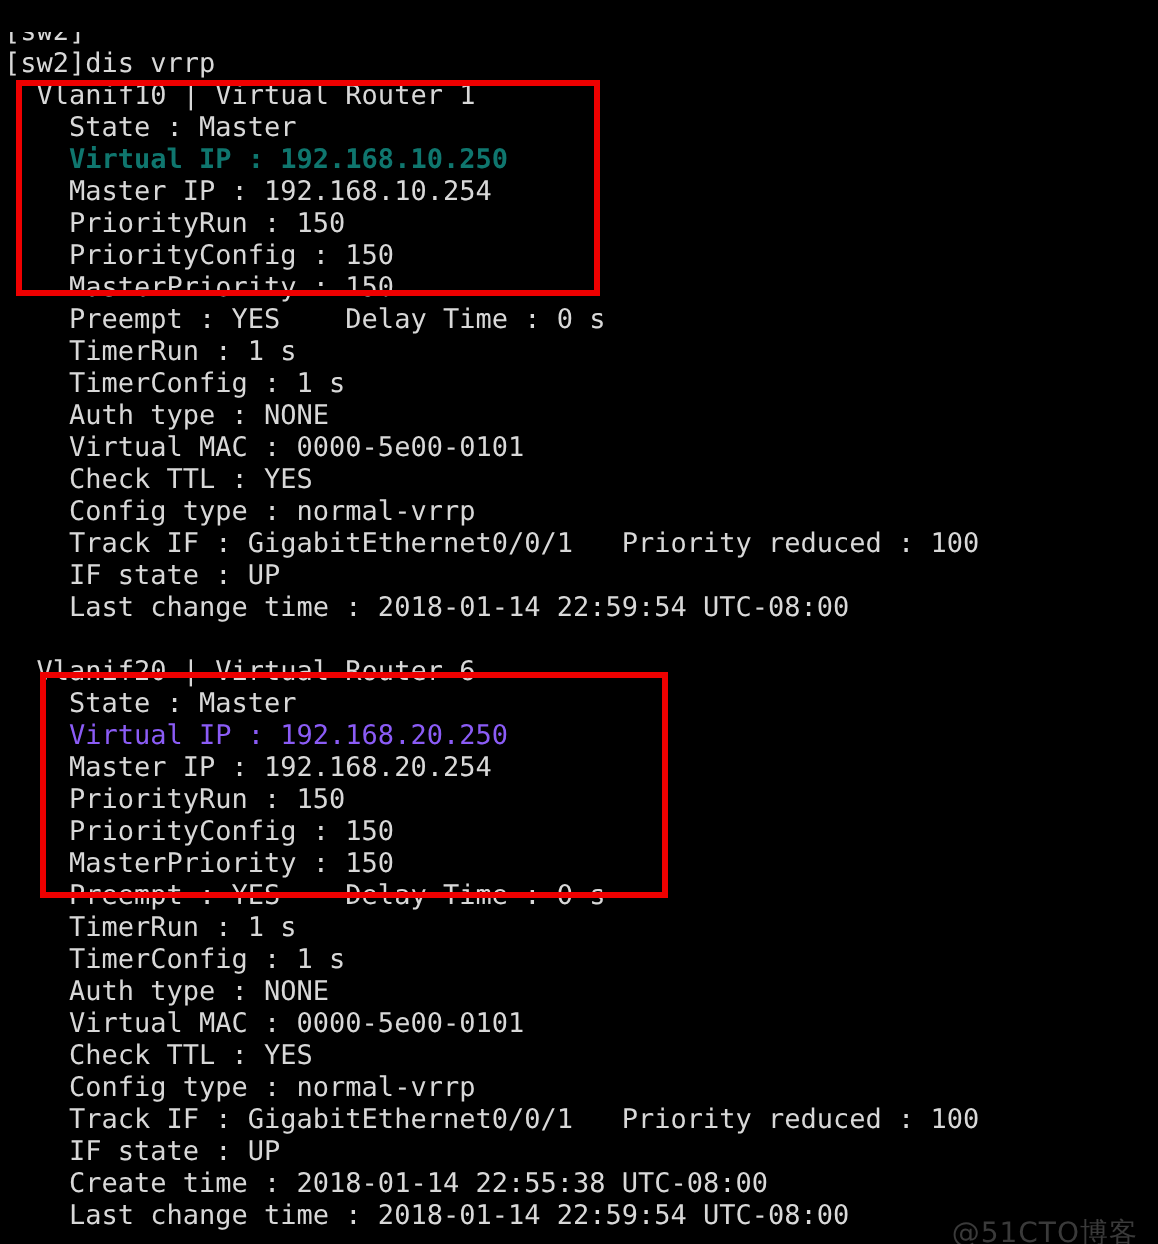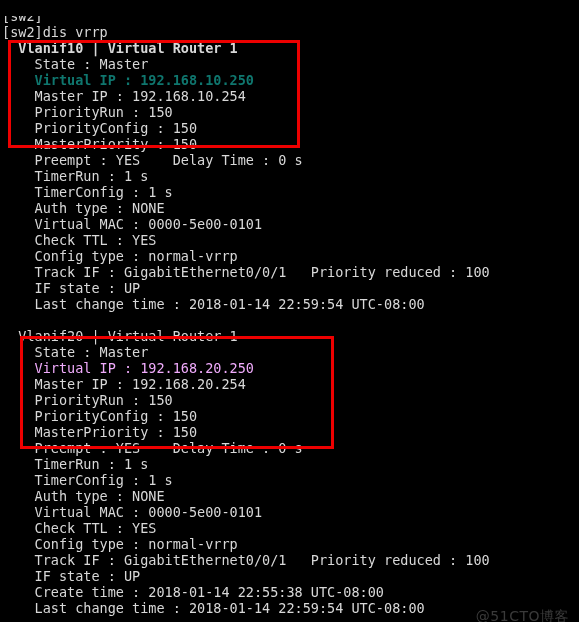--- a/index.html
+++ b/index.html
@@ -73,41 +73,41 @@
     user-select: none;
   }
 </style>
 </head>
 <body style="background: rgb(0, 0, 0);">
 
 <div id="terminal" style="background: rgb(0, 0, 0);">
   <div class="screen" id="screen">
       <span class="line" style="color: rgb(216, 216, 216);">[sw2]</span>
       <span class="line" style="color: rgb(216, 216, 216);">[sw2]dis vrrp</span>
-      <span class="line" style="color: rgb(216, 216, 216); font-weight: bold;">  Vlanif10 | Virtual Router 1</span>
+      <span class="line" style="color: rgb(216, 216, 216);">  Vlanif10 | Virtual Router 1</span>
       <span class="line" style="color: rgb(216, 216, 216);">    State : Master</span>
       <span class="line" style="color: #0f766e; font-weight: bold;">    Virtual IP : 192.168.10.250</span>
       <span class="line" style="color: rgb(216, 216, 216);">    Master IP : 192.168.10.254</span>
       <span class="line" style="color: rgb(216, 216, 216);">    PriorityRun : 150</span>
       <span class="line" style="color: rgb(216, 216, 216);">    PriorityConfig : 150</span>
       <span class="line" style="color: rgb(216, 216, 216);">    MasterPriority : 150</span>
       <span class="line" style="color: rgb(216, 216, 216);">    Preempt : YES    Delay Time : 0 s</span>
       <span class="line" style="color: rgb(216, 216, 216);">    TimerRun : 1 s</span>
       <span class="line" style="color: rgb(216, 216, 216);">    TimerConfig : 1 s</span>
       <span class="line" style="color: rgb(216, 216, 216);">    Auth type : NONE</span>
       <span class="line" style="color: rgb(216, 216, 216);">    Virtual MAC : 0000-5e00-0101</span>
       <span class="line" style="color: rgb(216, 216, 216);">    Check TTL : YES</span>
       <span class="line" style="color: rgb(216, 216, 216);">    Config type : normal-vrrp</span>
       <span class="line" style="color: rgb(216, 216, 216);">    Track IF : GigabitEthernet0/0/1   Priority reduced : 100</span>
       <span class="line" style="color: rgb(216, 216, 216);">    IF state : UP</span>
       <span class="line" style="color: rgb(216, 216, 216);">    Last change time : 2018-01-14 22:59:54 UTC-08:00</span>
       <span class="line blank"> </span>
-      <span class="line" style="color: rgb(216, 216, 216);">  Vlanif20 | Virtual Router 1</span>
+      <span class="line" style="color: rgb(216, 216, 216);">  Vlanif20 | Virtual Router 6</span>
       <span class="line" style="color: rgb(216, 216, 216);">    State : Master</span>
-      <span class="line" style="color: #f0abfc;">    Virtual IP : 192.168.20.250</span>
+      <span class="line" style="color: #8b5cf6;">    Virtual IP : 192.168.20.250</span>
       <span class="line" style="color: rgb(216, 216, 216);">    Master IP : 192.168.20.254</span>
       <span class="line" style="color: rgb(216, 216, 216);">    PriorityRun : 150</span>
       <span class="line" style="color: rgb(216, 216, 216);">    PriorityConfig : 150</span>
       <span class="line" style="color: rgb(216, 216, 216);">    MasterPriority : 150</span>
       <span class="line" style="color: rgb(216, 216, 216);">    Preempt : YES    Delay Time : 0 s</span>
       <span class="line" style="color: rgb(216, 216, 216);">    TimerRun : 1 s</span>
       <span class="line" style="color: rgb(216, 216, 216);">    TimerConfig : 1 s</span>
       <span class="line" style="color: rgb(216, 216, 216);">    Auth type : NONE</span>
       <span class="line" style="color: rgb(216, 216, 216);">    Virtual MAC : 0000-5e00-0101</span>
       <span class="line" style="color: rgb(216, 216, 216);">    Check TTL : YES</span>

